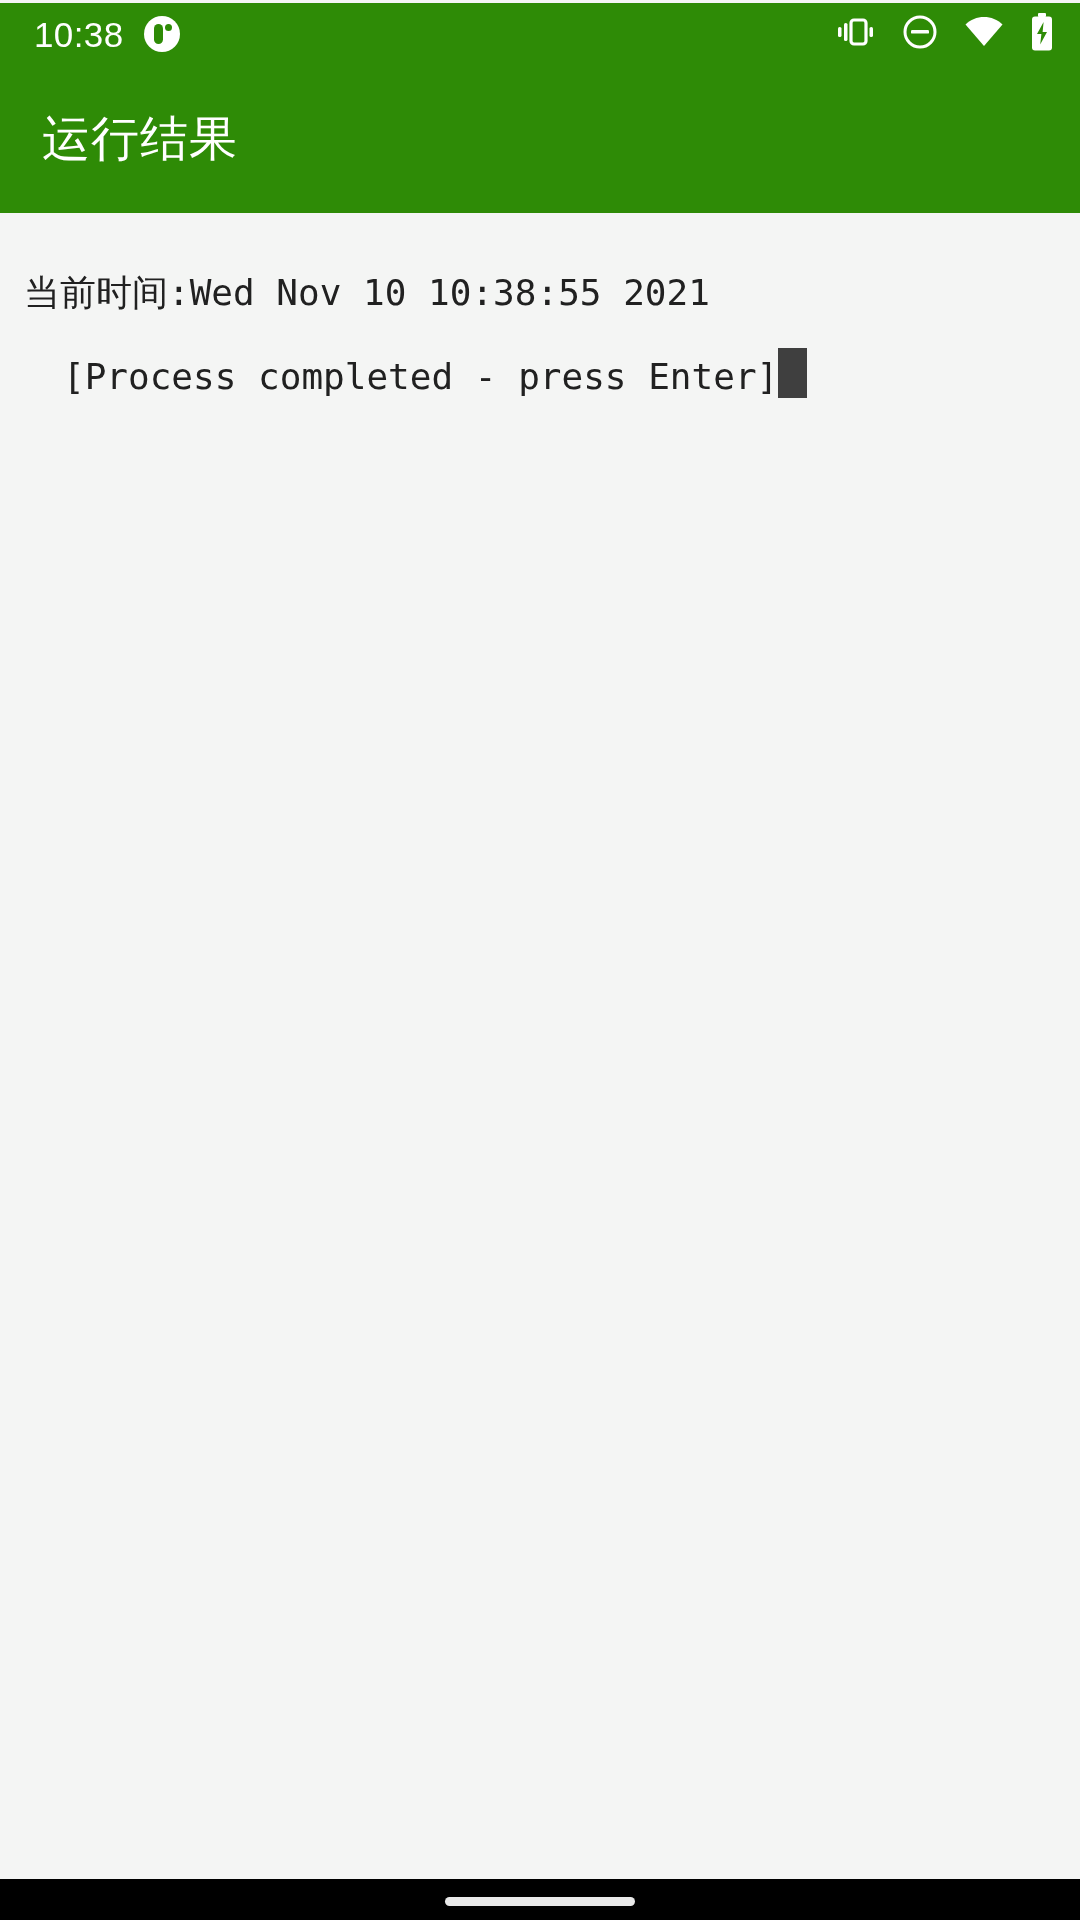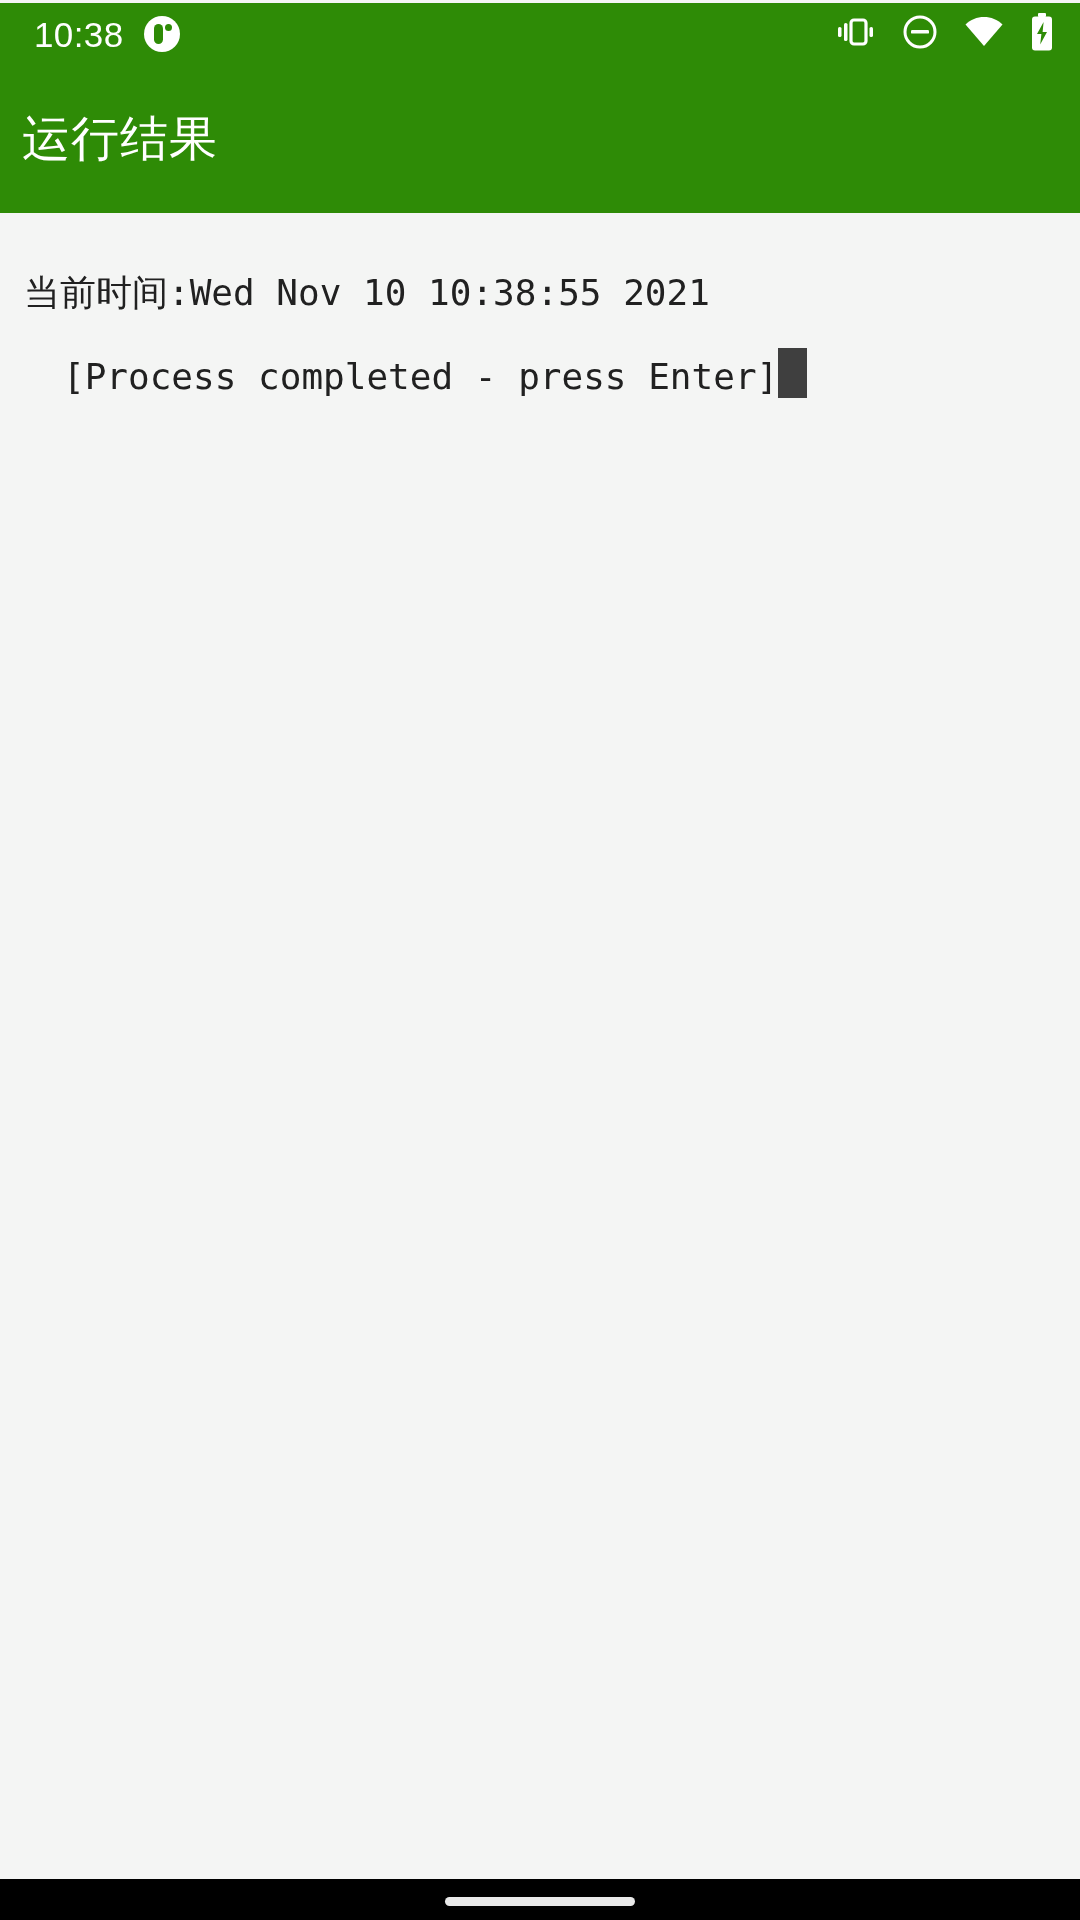--- a/index.html
+++ b/index.html
@@ -84,21 +84,21 @@
     gap: 26px;
   }
   .sicon { display: block; }
 
   
   #app-bar {
     height: 148px;
     background: #2e8b06;
     display: flex;
     align-items: center;
-    padding: 0 0 0 22px;
+    padding: 0 0 0 42px;
     box-sizing: border-box;
     flex: 0 0 auto;
   }
   #app-bar-title {
     color: #ffffff;
     font-size: 48px;
     font-weight: 400;
     letter-spacing: 1px;
     line-height: 1;
   }

